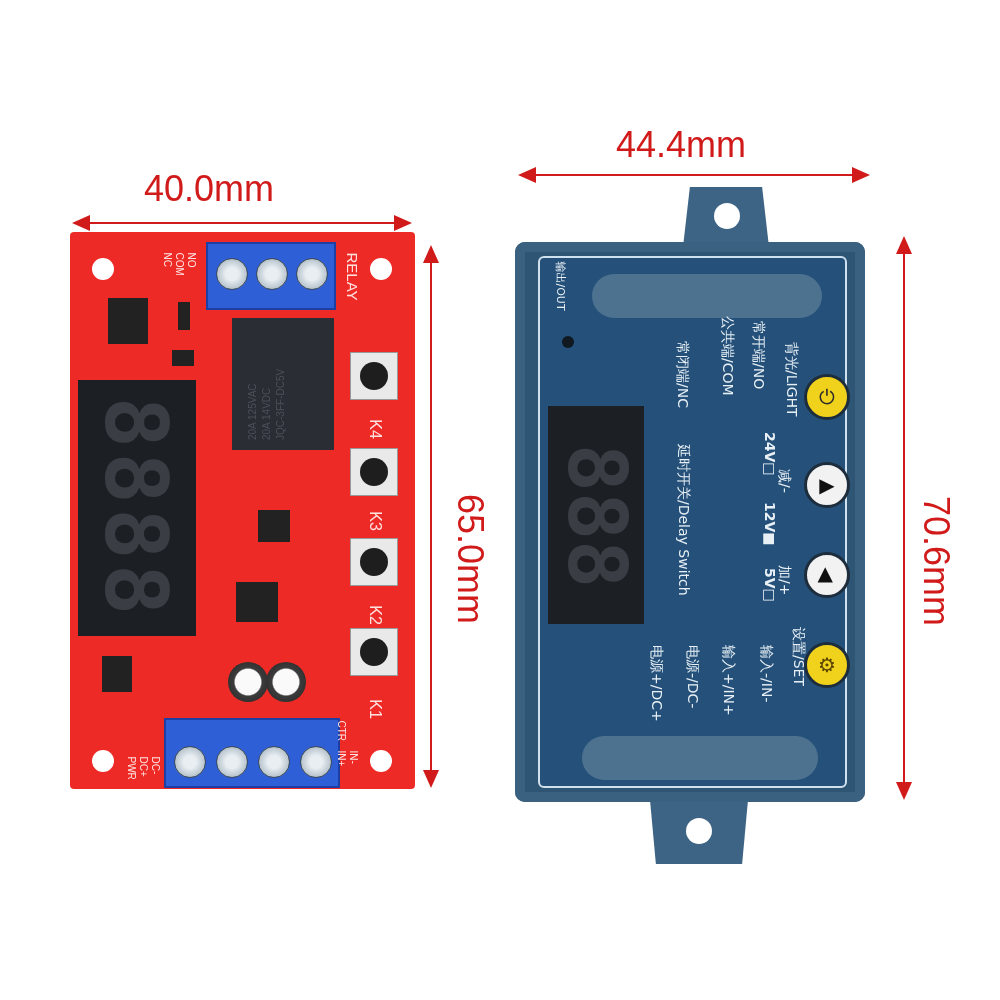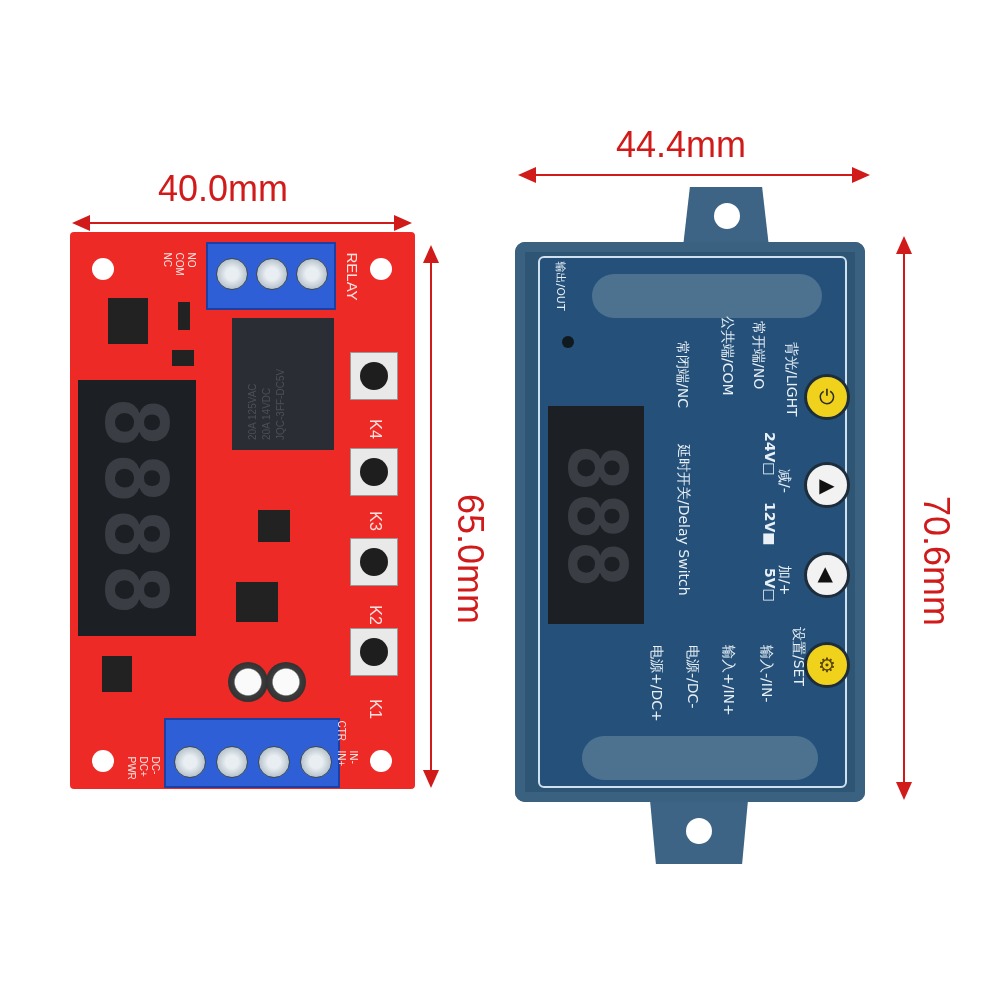--- a/index.html
+++ b/index.html
@@ -24,21 +24,21 @@
   .case{left:515px;top:242px;width:350px;height:560px;background:#2e5573;border-radius:10px;box-shadow:inset 0 0 0 10px #3a617f;}
   .panel{left:538px;top:256px;width:305px;height:528px;border:2px solid #cfe0ee;border-radius:6px;background:#245079;}
   .tab{background:#3d6484;}
   .slot{background:#4d7290;border-radius:40px;}
   .case-text{color:#e8f0f6;font-size:14px;white-space:nowrap;font-family:"DejaVu Sans",sans-serif;}
   .round-btn{width:40px;height:40px;border-radius:50%;border:3px solid #1d2d3c;display:flex;align-items:center;justify-content:center;font-size:20px;}
 </style>
 </head>
 <body>
 
-<div class="abs dim-label" style="left:158px;top:168px;">40.0mm</div>
+<div class="abs dim-label" style="left:144px;top:168px;">40.0mm</div>
 <div class="abs hline" style="left:78px;top:222px;width:330px;"></div>
 <div class="abs" style="left:72px;top:215px;width:0;height:0;border-top:8px solid transparent;border-bottom:8px solid transparent;border-right:18px solid #d11a1a;"></div>
 <div class="abs" style="left:394px;top:215px;width:0;height:0;border-top:8px solid transparent;border-bottom:8px solid transparent;border-left:18px solid #d11a1a;"></div>
 
 <div class="abs vline" style="left:430px;top:250px;height:530px;"></div>
 <div class="abs" style="left:423px;top:245px;border-left:8px solid transparent;border-right:8px solid transparent;border-bottom:18px solid #d11a1a;"></div>
 <div class="abs" style="left:423px;top:770px;border-left:8px solid transparent;border-right:8px solid transparent;border-top:18px solid #d11a1a;"></div>
 <div class="abs dim-label vtext" style="left:400px;top:538px;width:140px;text-align:center;">65.0mm</div>
 
 <div class="abs pcb">

